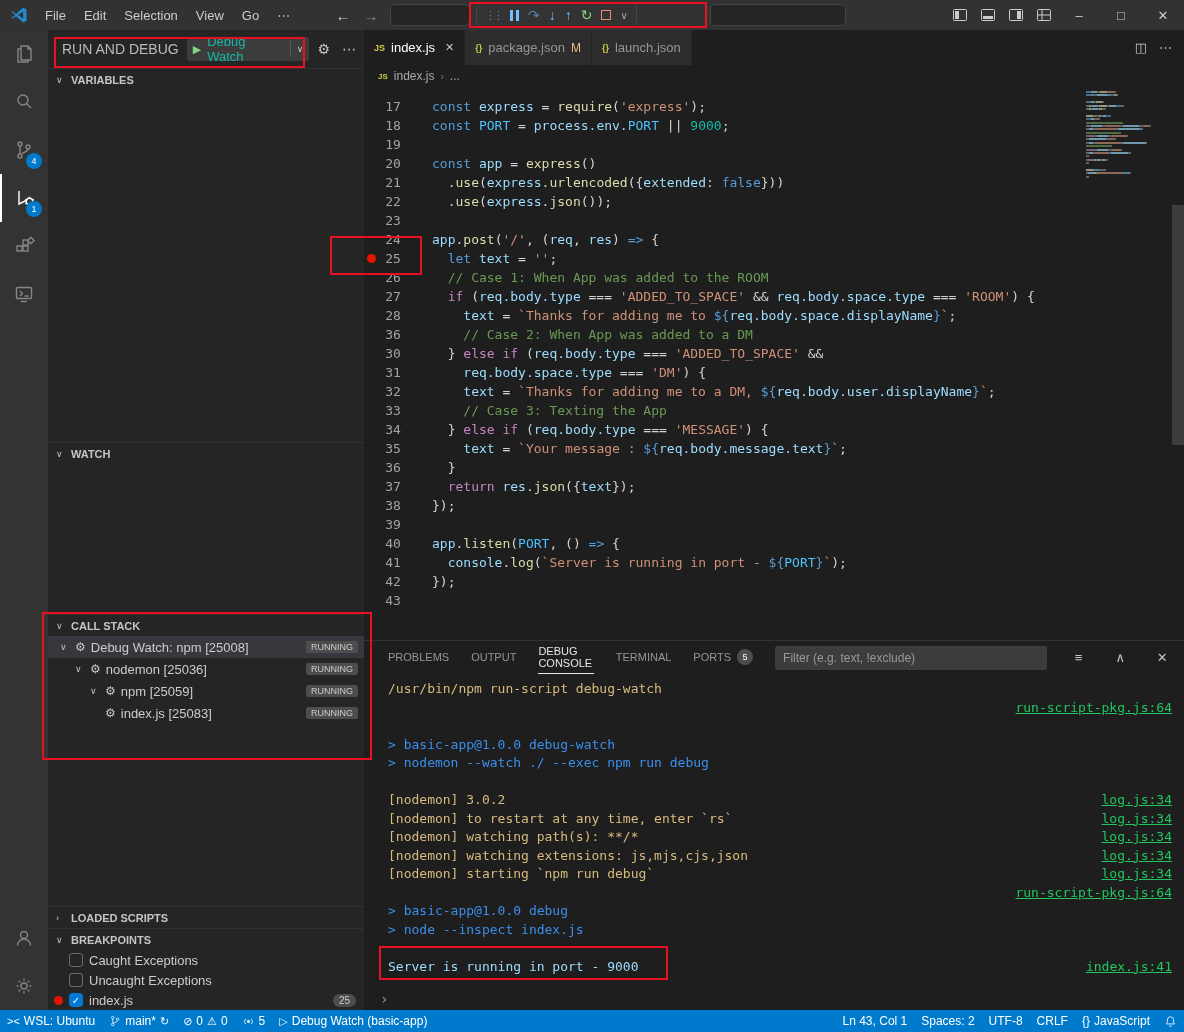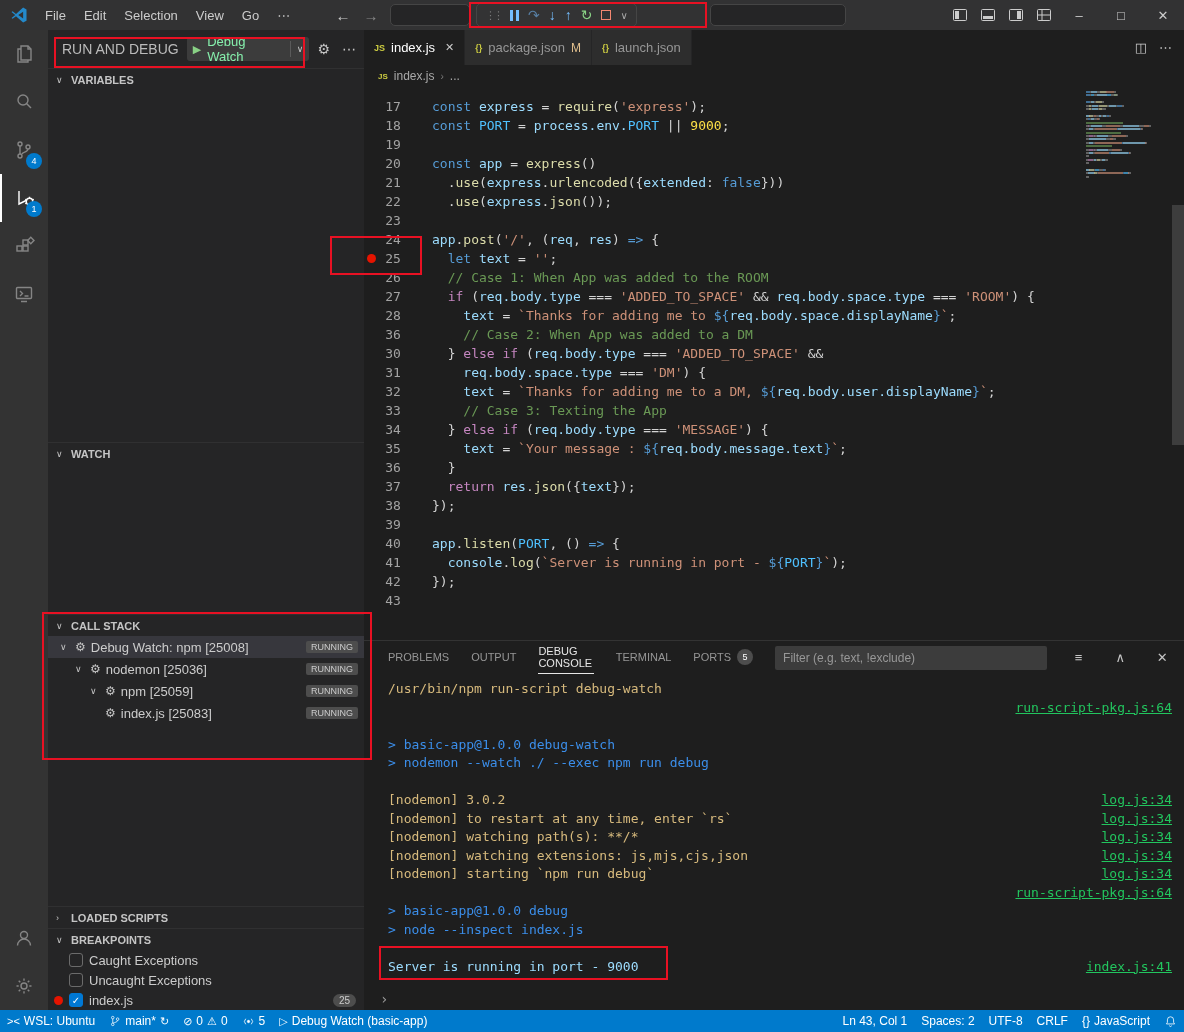--- a/index.html
+++ b/index.html
@@ -40,21 +40,21 @@
 .ab-item.active{border-left:2px solid #ffffff}
 .ab-badge{position:absolute;right:6px;bottom:5px;min-width:16px;height:16px;border-radius:9px;background:#007acc;color:#fff;font-size:9px;display:flex;align-items:center;justify-content:center;padding:0 3px}
 .ab-bottom{margin-top:auto}
 
 
 .sidebar{width:316px;background:#252526;display:flex;flex-direction:column;flex:none;min-height:0}
 .side-header{height:38px;display:flex;align-items:center;padding:0 8px 0 14px;gap:8px;flex:none}
 .side-title{font-size:14px;color:#bbbbbb;white-space:nowrap}
 .launch-select{height:24px;background:#3c3c3c;border-radius:3px;display:flex;align-items:center;padding:0 6px;gap:6px;cursor:pointer}
 .play{color:#89d185;font-size:11px}
-.lname{color:#86efac;font-size:13px}
+.lname{color:#14b8a6;font-size:13px}
 .lsep{width:1px;height:16px;background:#5a5a5a}
 .lchev{font-size:9px;color:#cccccc}
 .hicon{margin-left:auto;color:#c5c5c5;font-size:14px;cursor:pointer}
 .hicon+.hicon{margin-left:4px}
 .sect-h{height:22px;display:flex;align-items:center;gap:5px;padding:0 8px;font-size:11px;font-weight:bold;color:#c5c5c5;flex:none;border-top:1px solid rgba(128,128,128,.12)}
 .schev{font-size:9px;font-weight:normal;color:#c5c5c5;width:10px}
 .body-vars{height:352px;flex:none}
 .body-watch{height:150px;flex:none}
 .cs-row{height:22px;display:flex;align-items:center;gap:5px;padding-right:6px;font-size:13px;color:#cccccc;cursor:pointer}
 .cs-row.sel{background:#37373d}
@@ -84,21 +84,21 @@
 
 
 .codearea{position:relative;height:553px;background:#1e1e1e;overflow:hidden;flex:none;font-family:"DejaVu Sans Mono",monospace}
 .code{padding-top:10px}
 .code-line{display:flex;height:19px;line-height:19px;font-size:13px}
 .bp-cell{width:14px;display:flex;align-items:center;justify-content:center;flex:none}
 .bp-dot{width:9px;height:9px;border-radius:50%;background:#e51400}
 .line-num{width:30px;text-align:center;color:#a3a3a3;flex:none}
 .line-text{margin-left:24px;white-space:pre}
 .tk-k{color:#569cd6}.tk-c{color:#c586c0}.tk-v{color:#9cdcfe}.tk-C{color:#4fc1ff}.tk-f{color:#dcdcaa}
-.tk-s{color:#ce9178}.tk-n{color:#fde047}.tk-m{color:#6a9955}.tk-i{color:#569cd6}.tk-o{color:#d4d4d4}
+.tk-s{color:#ce9178}.tk-n{color:#14b8a6}.tk-m{color:#6a9955}.tk-i{color:#569cd6}.tk-o{color:#d4d4d4}
 .minimap{position:absolute;right:12px;top:4px;width:86px;opacity:.85}
 .mm-line{display:flex;height:2px;margin-bottom:1.4px;overflow:hidden}
 .mm-line span{height:2px;display:block;flex:none;opacity:.75}
 .vscroll{position:absolute;right:0;top:118px;width:12px;height:240px;background:rgba(121,121,121,.35)}
 
 
 .panel{height:370px;background:#1e1e1e;border-top:1px solid #333333;display:flex;flex-direction:column;flex:none}
 .panel-bar{height:33px;display:flex;align-items:center;padding:0 12px 0 24px;gap:22px;flex:none}
 .ptabs{display:flex;gap:22px;height:100%}
 .ptab{display:flex;align-items:center;gap:6px;font-size:11px;color:#969696;cursor:pointer;border-bottom:1px solid transparent}

